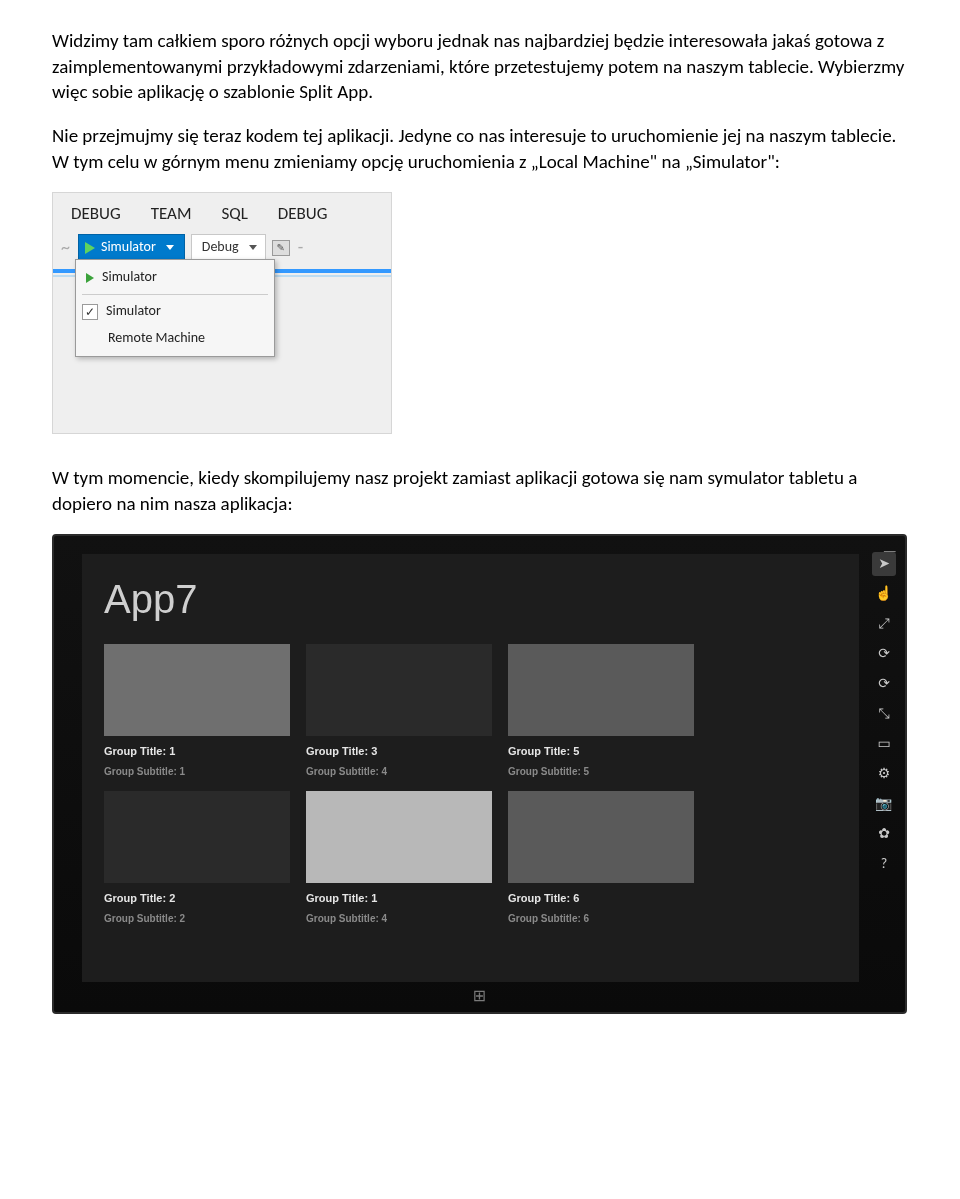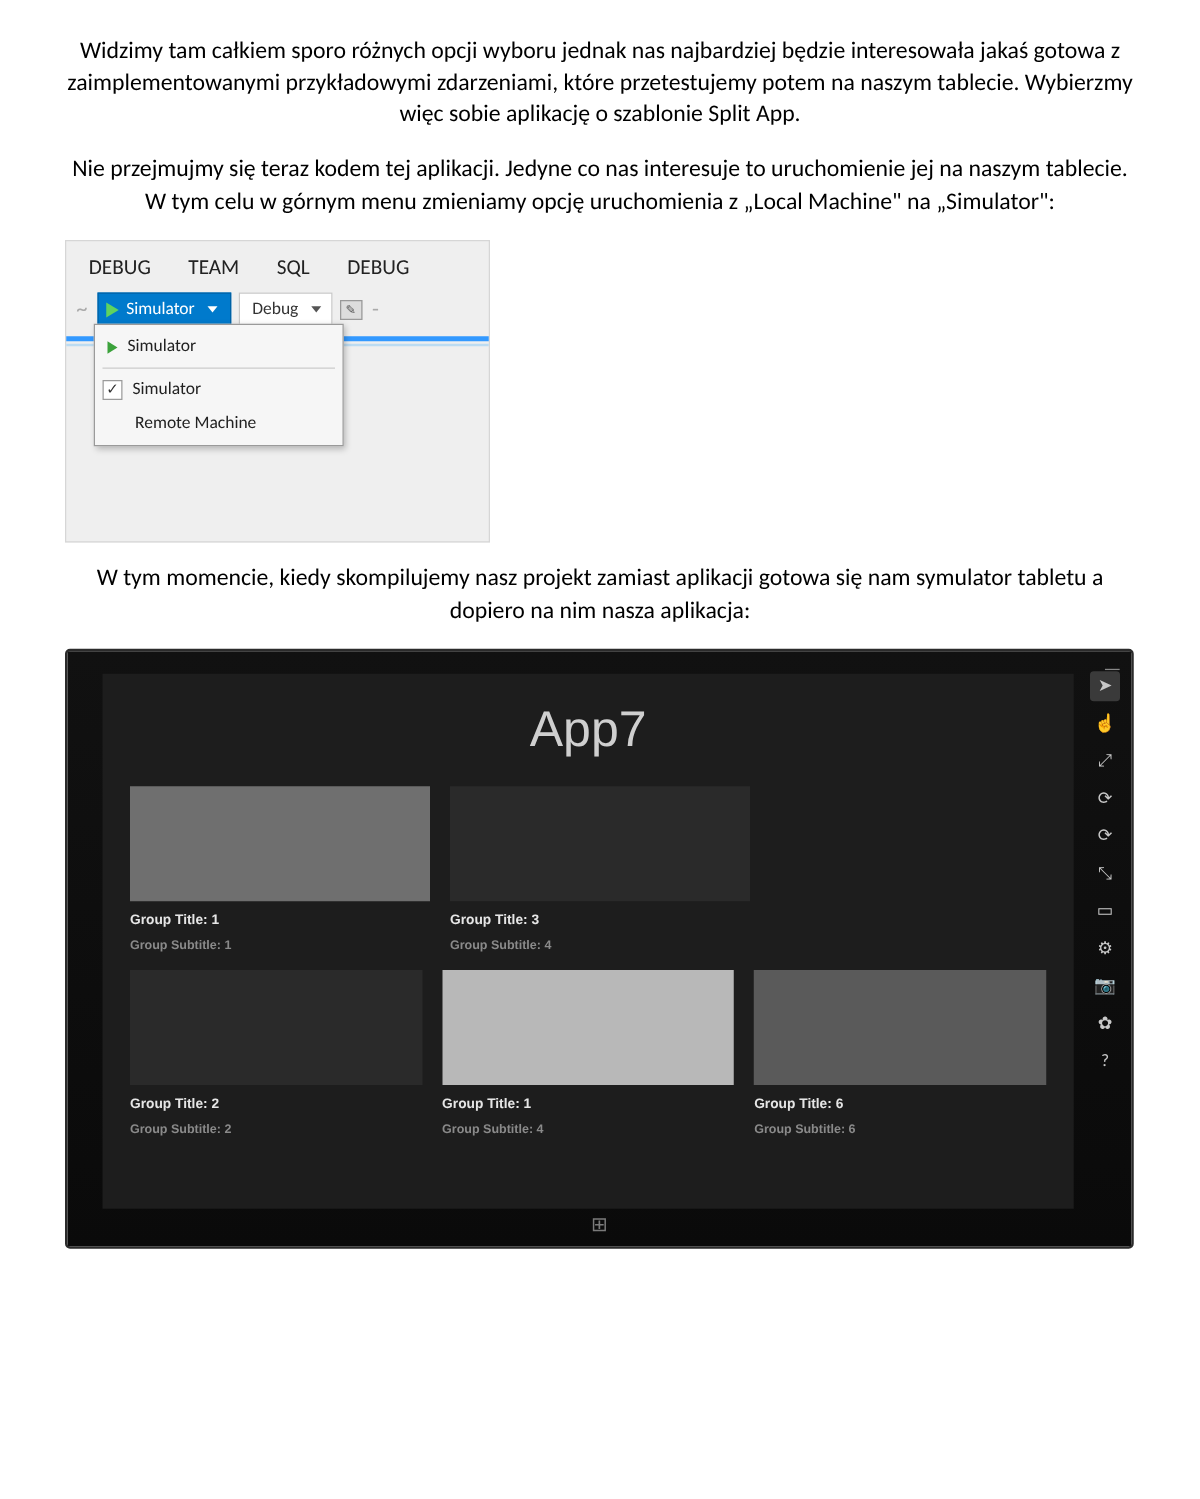--- a/index.html
+++ b/index.html
@@ -5,28 +5,28 @@
   * { box-sizing: border-box; margin: 0; padding: 0; }
   body {
     width: 960px;
     font-family: Calibri, Arial, sans-serif;
     font-size: 19px;
     line-height: 1.35;
     color: #000;
     background: #fff;
     padding: 28px 52px 40px 52px;
   }
-  .para { margin-bottom: 18px; text-align: center; }
+  .para { margin-bottom: 18px; }
 
   
   .fig1 {
     width: 340px;
     background: #efefef;
     border: 1px solid #d6d6d6;
-    margin: 6px 0 16px 0;
+    margin: 6px 0 31px 0;
     position: relative;
   }
   .menubar {
     display: flex;
     gap: 30px;
     padding: 10px 18px 8px 18px;
     font-size: 17px;
     color: #222;
   }
   .toolbar {
@@ -167,33 +167,32 @@
     background: #1d1d1d;
     padding: 18px 22px;
     font-family: "Segoe UI Light", "Segoe UI", Arial, sans-serif;
     color: #fff;
   }
   .app-title {
     font-size: 40px;
     font-weight: 200;
     color: #cfcfcf;
     margin-bottom: 18px;
-    text-align: center;
   }
   .tile-grid {
     display: flex;
     flex-direction: column;
     gap: 12px;
   }
   .tile-row {
     display: flex;
     gap: 16px;
   }
   .tile {
-    width: 240px;
+    width: 186px;
   }
   .tile-img {
     height: 92px;
     background: #6f6f6f;
   }
   .tile.dark .tile-img { background: #2a2a2a; }
   .tile.light .tile-img { background: #b8b8b8; }
   .tile.mid .tile-img { background: #5a5a5a; }
   .tile-title {
     font-size: 11px;
@@ -307,20 +306,25 @@
           <div class="tile">
             <div class="tile-img"></div>
             <div class="tile-title">Group Title: 1</div>
             <div class="tile-sub">Group Subtitle: 1</div>
           </div>
           <div class="tile dark">
             <div class="tile-img"></div>
             <div class="tile-title">Group Title: 3</div>
             <div class="tile-sub">Group Subtitle: 4</div>
           </div>
+          <div class="tile mid">
+            <div class="tile-img"></div>
+            <div class="tile-title">Group Title: 5</div>
+            <div class="tile-sub">Group Subtitle: 5</div>
+          </div>
         </div>
         <div class="tile-row">
           <div class="tile dark">
             <div class="tile-img"></div>
             <div class="tile-title">Group Title: 2</div>
             <div class="tile-sub">Group Subtitle: 2</div>
           </div>
           <div class="tile light">
             <div class="tile-img"></div>
             <div class="tile-title">Group Title: 1</div>

